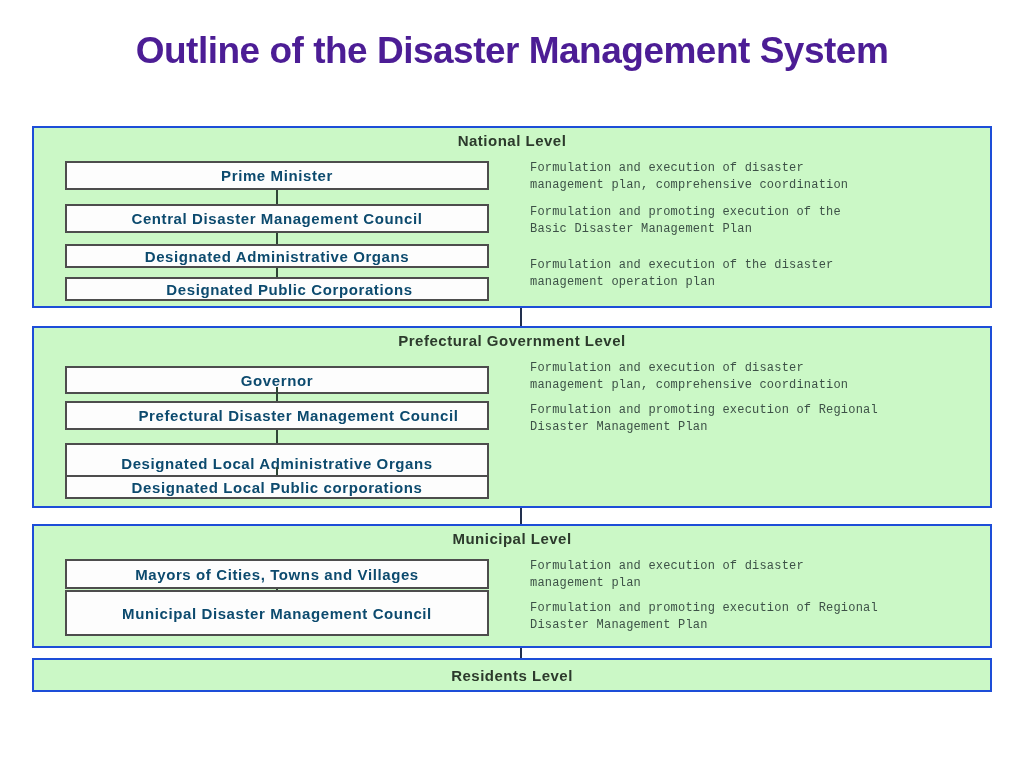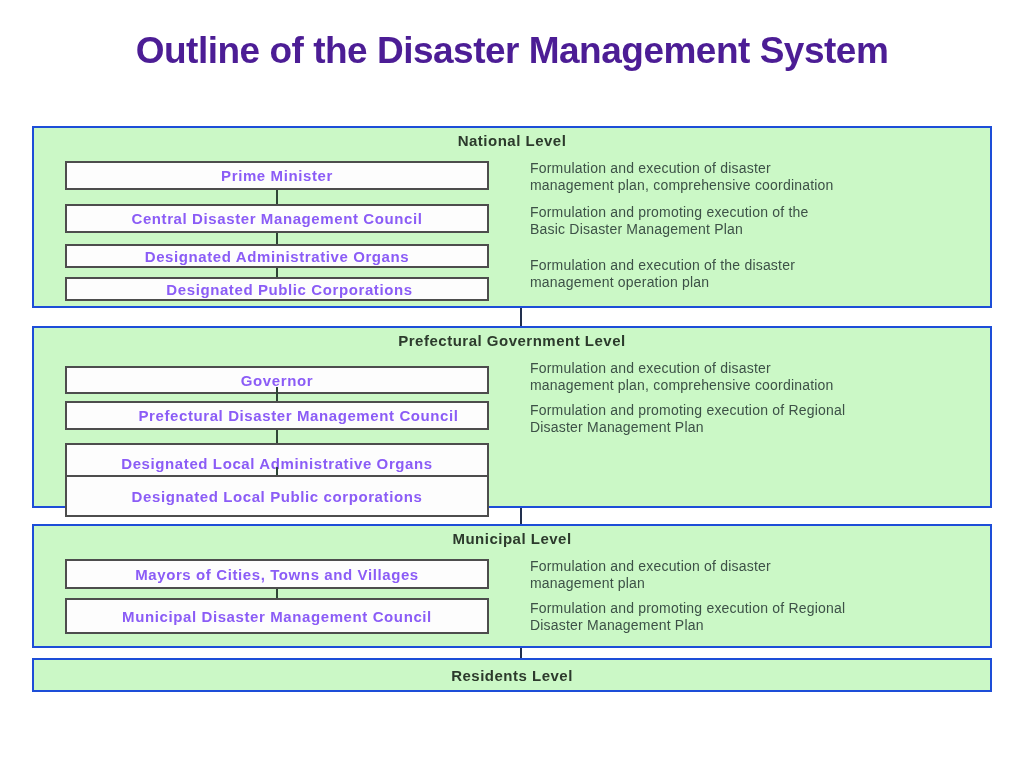--- a/index.html
+++ b/index.html
@@ -16,29 +16,29 @@
     background:#cbf8c6;border:2px solid #1d4ed8;
   }
   .level-header{
     position:absolute;top:4px;left:0;width:100%;text-align:center;
     font-weight:bold;font-size:15px;color:#2c3a2c;letter-spacing:0.5px;
   }
   .orgbox{
     position:absolute;left:31px;width:424px;box-sizing:border-box;
     background:#fdfdfd;border:2px solid #4d4d4d;
     display:flex;align-items:center;justify-content:center;
-    font-weight:bold;font-size:15px;letter-spacing:0.6px;color:#8b5cf6;
+    font-weight:bold;font-size:15px;letter-spacing:0.6px;color:#0c4a6e;
     white-space:nowrap;
   }
   .vconn{position:absolute;left:242px;width:2px;background:#2f4636;}
   .gap-conn{position:absolute;left:520px;width:2px;background:#22304f;}
   .note{
     position:absolute;left:496px;width:452px;
-    font-size:14px;line-height:17px;color:#3d5147;
-    white-space:pre-line;letter-spacing:0.2px;
+    font-size:12px;line-height:17px;color:#3d5147;
+    white-space:pre-line;letter-spacing:0.2px;font-family:Liberation Mono, monospace;
   }
   .residents-header{
     position:absolute;top:0;left:0;width:100%;height:100%;
     display:flex;align-items:center;justify-content:center;
     font-weight:bold;font-size:15px;color:#2c3a2c;letter-spacing:0.5px;
   }
 </style>
 </head>
 <body>
 
@@ -69,36 +69,36 @@
 
   <section class="level" style="top:326px;height:182px;">
     <div class="level-header">Prefectural Government Level</div>
 
     <div class="orgbox" style="top:38px;height:28px;">Governor</div>
     <div class="vconn" style="top:59px;height:14px;"></div>
     <div class="orgbox" style="top:73px;height:29px;padding-left:43px;">Prefectural Disaster Management Council</div>
     <div class="vconn" style="top:102px;height:13px;"></div>
     <div class="orgbox" style="top:115px;height:40px;">Designated Local Administrative Organs</div>
     <div class="vconn" style="top:139px;height:8px;"></div>
-    <div class="orgbox" style="top:147px;height:42px;">Designated Local Public corporations</div>
+    <div class="orgbox" style="top:147px;height:24px;">Designated Local Public corporations</div>
 
     <div class="note" style="top:32px;">Formulation and execution of disaster
 management plan, comprehensive coordination</div>
     <div class="note" style="top:74px;">Formulation and promoting execution of Regional
 Disaster Management Plan</div>
   </section>
 
   <div class="gap-conn" style="top:508px;height:16px;"></div>
 
   <section class="level" style="top:524px;height:124px;">
     <div class="level-header">Municipal Level</div>
 
     <div class="orgbox" style="top:33px;height:30px;">Mayors of Cities, Towns and Villages</div>
     <div class="vconn" style="top:63px;height:12px;"></div>
-    <div class="orgbox" style="top:72px;height:36px;">Municipal Disaster Management Council</div>
+    <div class="orgbox" style="top:64px;height:46px;">Municipal Disaster Management Council</div>
 
     <div class="note" style="top:32px;">Formulation and execution of disaster
 management plan</div>
     <div class="note" style="top:74px;">Formulation and promoting execution of Regional
 Disaster Management Plan</div>
   </section>
 
   <div class="gap-conn" style="top:648px;height:10px;"></div>
 
   <section class="level" style="top:658px;height:34px;">

